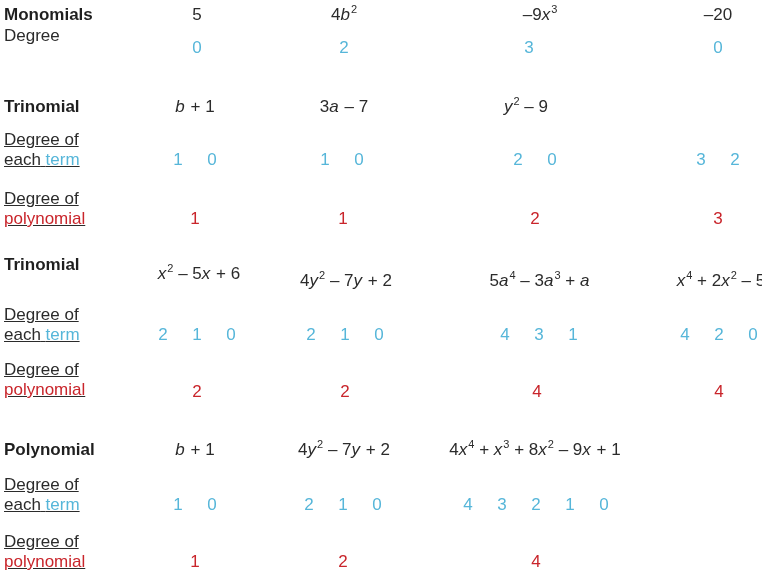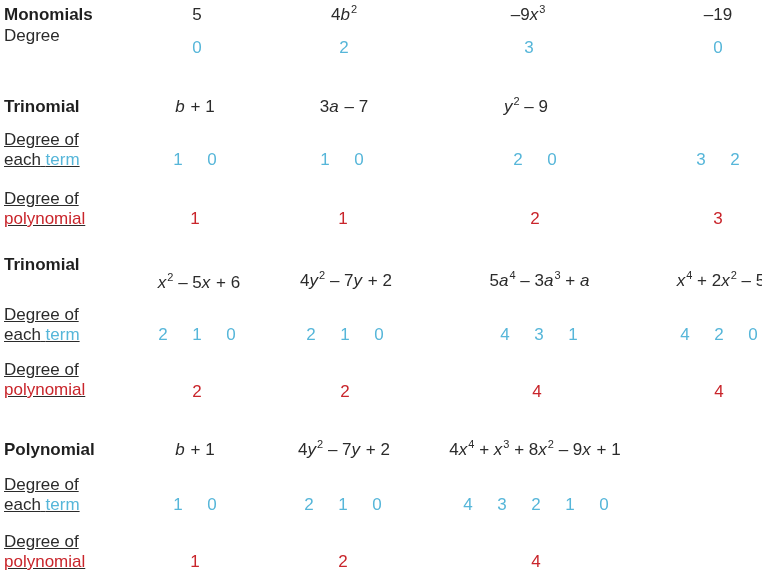--- a/index.html
+++ b/index.html
@@ -61,22 +61,22 @@
   .two div { line-height: 20px; text-decoration: underline; }
 </style>
 </head>
 <body>
 
 <div class="canvas">
 
   <div class="lbl bold" style="top:5px">Monomials</div>
   <div class="cell expr" style="top:5px; left:197px">5</div>
   <div class="cell expr" style="top:5px; left:344px">4<i>b</i><sup>2</sup></div>
-  <div class="cell expr" style="top:5px; left:528px">–9<i>x</i><sup>3</sup></div>
-  <div class="cell expr" style="top:5px; left:718px">–19</div>
+  <div class="cell expr" style="top:5px; left:540px">–9<i>x</i><sup>3</sup></div>
+  <div class="cell expr" style="top:5px; left:718px">–20</div>
 
   <div class="lbl" style="top:26px">Degree</div>
   <div class="cell blue" style="top:38px; left:197px">0</div>
   <div class="cell blue" style="top:38px; left:344px">2</div>
   <div class="cell blue" style="top:38px; left:529px">3</div>
   <div class="cell blue" style="top:38px; left:718px">0</div>
 
   <div class="lbl bold" style="top:97px">Trinomial</div>
   <div class="cell expr" style="top:97px; left:195px"><i>b</i> + 1</div>
   <div class="cell expr" style="top:97px; left:344px">3<i>a</i> – 7</div>
@@ -106,21 +106,21 @@
   <div class="lbl two" style="top:189px">
     <div><span>Degree of</span></div>
     <div><span class="red">polynomial</span></div>
   </div>
   <div class="cell red" style="top:209px; left:195px">1</div>
   <div class="cell red" style="top:209px; left:343px">1</div>
   <div class="cell red" style="top:209px; left:535px">2</div>
   <div class="cell red" style="top:209px; left:718px">3</div>
 
   <div class="lbl bold" style="top:255px">Trinomial</div>
-  <div class="cell expr" style="top:273px; left:199px"><i>x</i><sup>2</sup> – 5<i>x</i> + 6</div>
+  <div class="cell expr" style="top:264px; left:199px"><i>x</i><sup>2</sup> – 5<i>x</i> + 6</div>
   <div class="cell expr" style="top:271px; left:346px">4<i>y</i><sup>2</sup> – 7<i>y</i> + 2</div>
   <div class="cell expr" style="top:271px; left:540px">5<i>a</i><sup>4</sup> – 3<i>a</i><sup>3</sup> + <i>a</i></div>
   <div class="cell expr" style="top:271px; left:721px"><i>x</i><sup>4</sup> + 2<i>x</i><sup>2</sup> – 5</div>
 
   <div class="lbl two" style="top:305px">
     <div><span>Degree of</span></div>
     <div><span>each</span> <span class="blue">term</span></div>
   </div>
   <div class="degs" style="top:325px; left:197px">
     <span class="blue">2</span>

